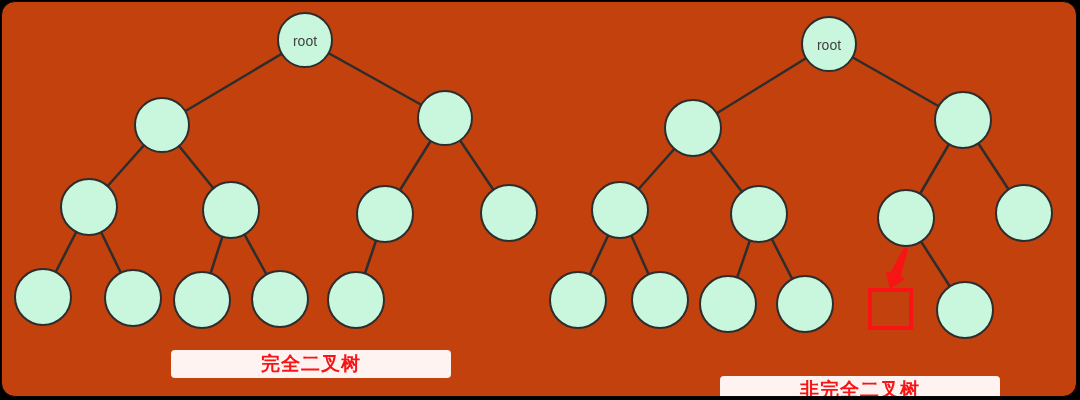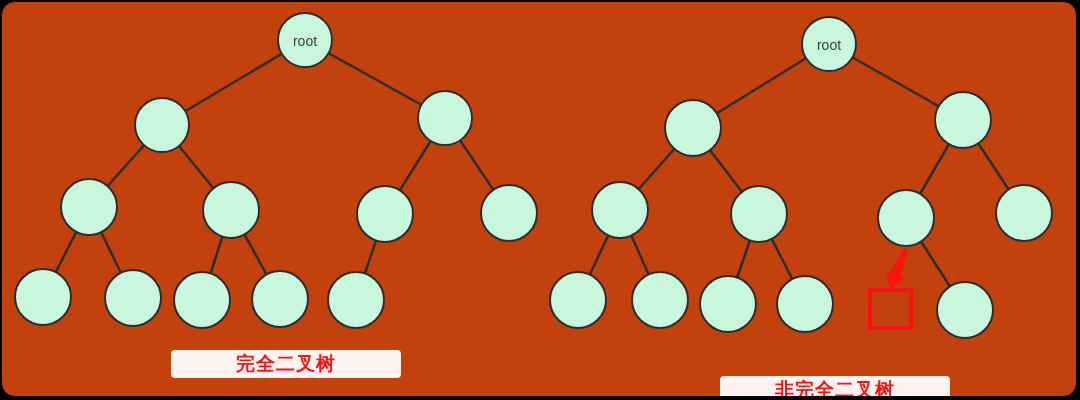--- a/index.html
+++ b/index.html
@@ -28,27 +28,27 @@
     overflow: hidden;
   }
   svg.diagram-layer {
     position: absolute;
     left: 0; top: 0;
     width: 1080px; height: 400px;
     display: block;
   }
   .caption {
     position: absolute;
-    width: 216px;
+    width: 280px;
     text-align: center;
     font-size: 19px;
     font-weight: bold;
     letter-spacing: 1px;
     line-height: 24px;
-    padding: 2px 7px;
+    padding: 2px 0;
     border-radius: 4px;
   }
   .caption-left  { left: 169px; top: 348px; }
   .caption-right { left: 718px; top: 348px; margin-top: 26px; }
 </style>
 </head>
 <body>
 
 <div class="stage">
   <div class="canvas-card">

